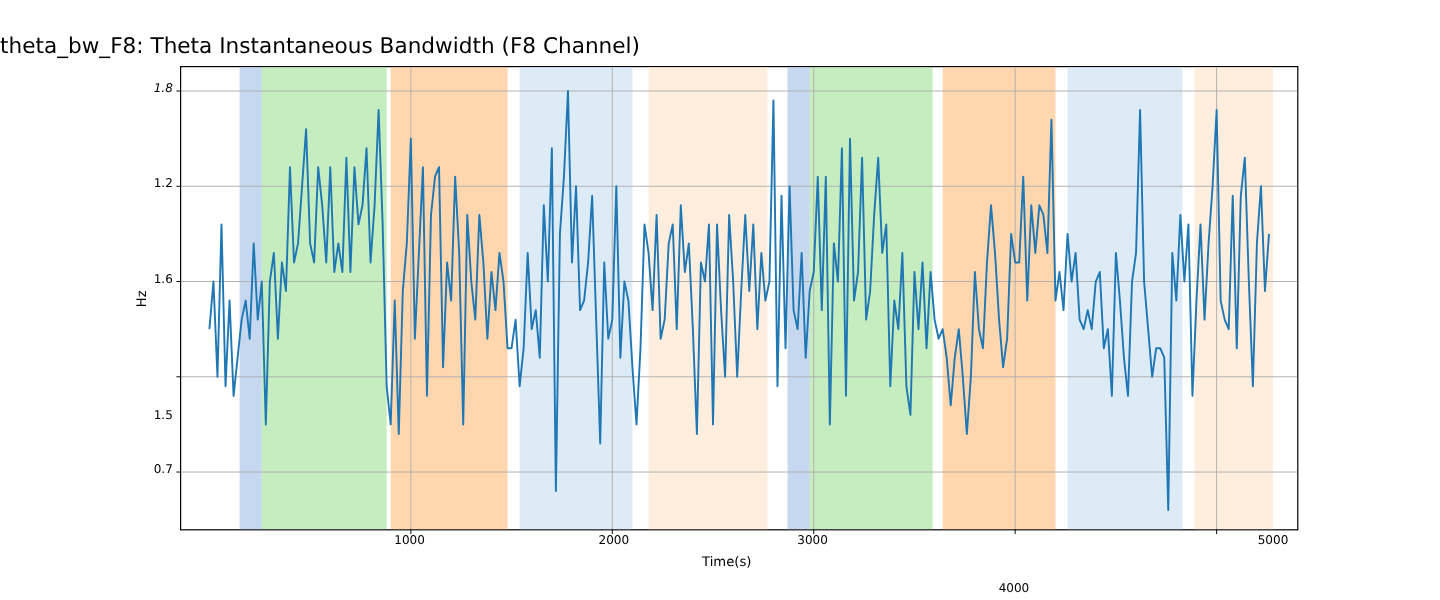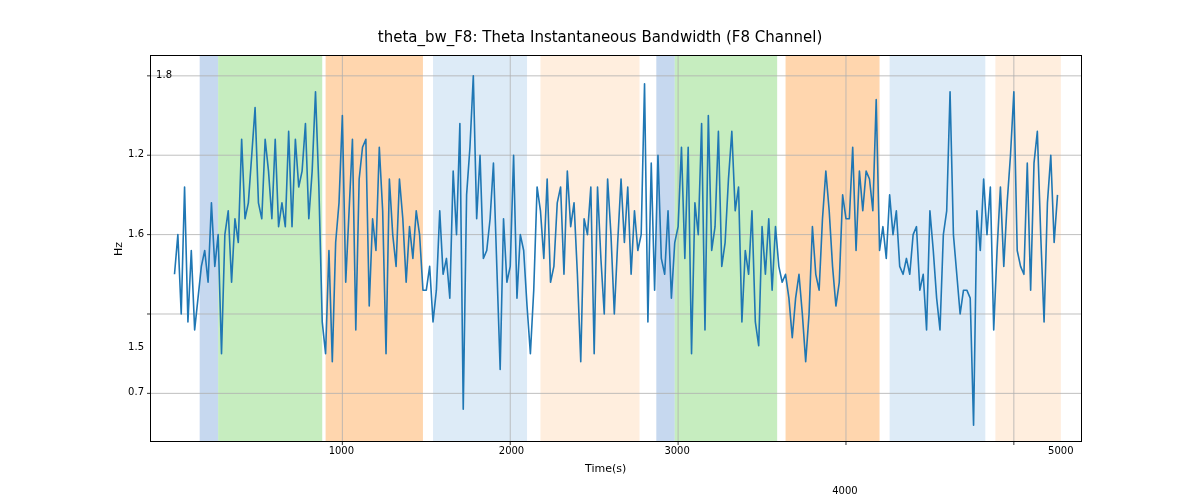--- a/index.html
+++ b/index.html
@@ -18,22 +18,21 @@
   }
   .axes {
     position: absolute;
     border: 1px solid #000000;
     background: #ffffff;
   }
   .title {
     position: absolute;
     left: 0;
     width: 100%;
-    text-align: center;
-    font-size: 15px;
+    font-size: 18px;
     color: #000000;
   }
   .xlabel, .ylabel {
     position: absolute;
     font-size: 11px;
     color: #000000;
   }
   .ylabel {
     transform-origin: 0 0;
     transform: rotate(-90deg);
@@ -86,15 +85,15 @@
   <div id="ticks">
       <div class="tick-label" style="left: 326.372px; top: 445px; width: 30px; text-align: center;">1000</div>
       <div class="tick-label" style="left: 494.242px; top: 445px; width: 30px; text-align: right;">2000</div>
       <div class="tick-label" style="left: 662.112px; top: 445px; width: 30px; text-align: center;">3000</div>
       <div class="tick-label" style="left: 829.982px; top: 445px; width: 30px; text-align: center; margin-top: 40px;">4000</div>
       <div class="tick-label" style="left: 997.852px; top: 445px; width: 30px; text-align: center; margin-left: 48px;">5000</div>
       <div class="tick-label" style="right: 1056px; top: 386.371px; text-align: right;">0.7</div>
       <div class="tick-label" style="right: 1056px; top: 306.99px; text-align: right; margin-top: 34px;">1.5</div>
       <div class="tick-label" style="right: 1056px; top: 227.608px; text-align: right;">1.6</div>
       <div class="tick-label" style="right: 1056px; top: 148.227px; text-align: right;">1.2</div>
-      <div class="tick-label" style="right: 1028px; top: 68.8454px; text-align: center;">1.8</div>
+      <div class="tick-label" style="right: 1056px; top: 68.8454px; text-align: center; font-style: italic;">1.8</div>
     </div>
 </div>
 
 </body></html>

